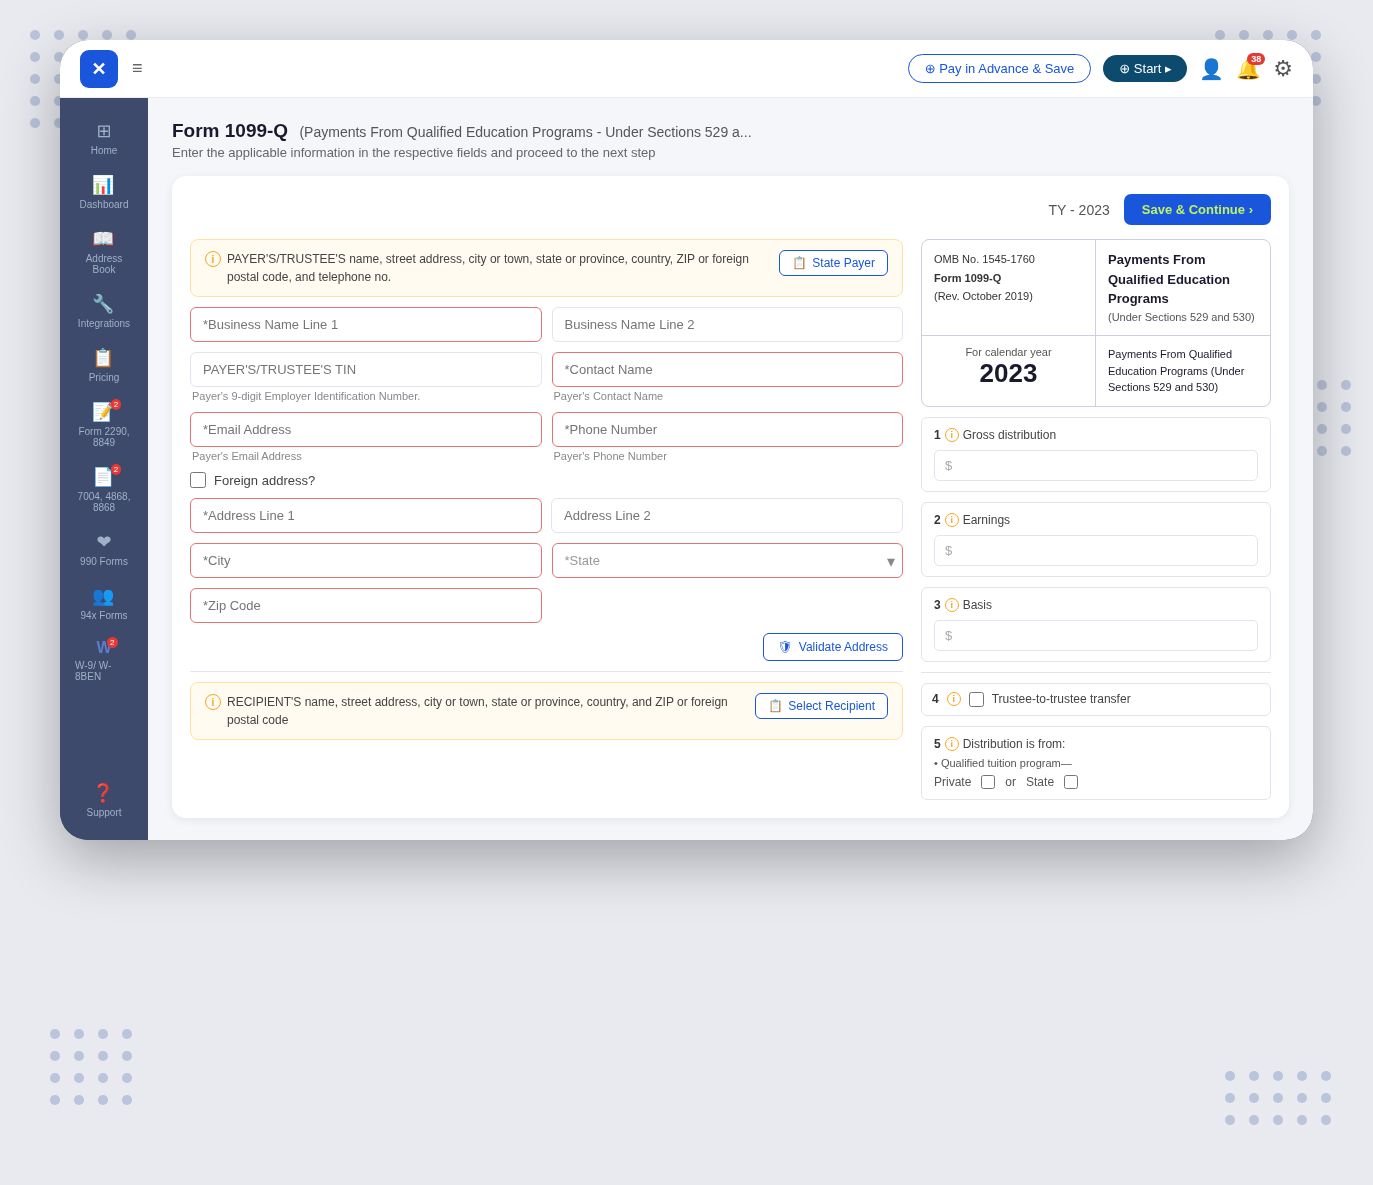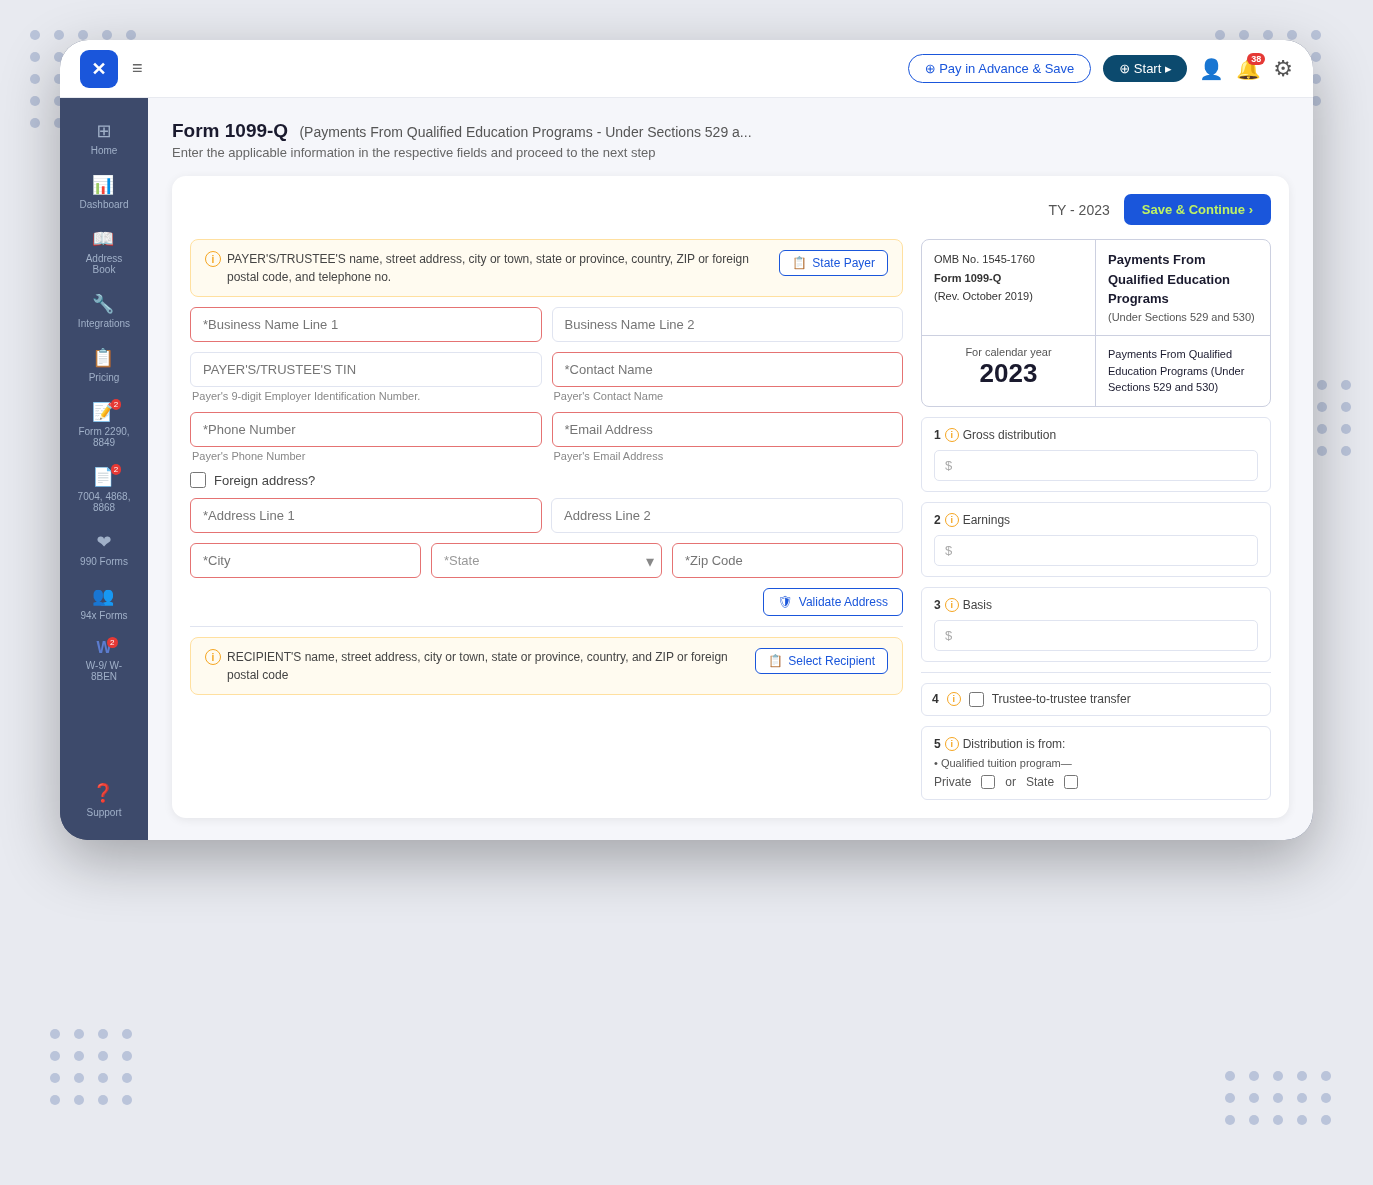--- a/index.html
+++ b/index.html
@@ -232,21 +232,21 @@
       <div style="display:flex;flex-direction:column;align-items:center;gap:3px;padding:8px 8px;border-radius:10px;cursor:pointer;width:74px;color:#a0b0c8;">
         <span style="font-size:18px;">👥</span>
         <span style="font-size:10px;text-align:center;">94x Forms</span>
       </div>
 
       <div style="display:flex;flex-direction:column;align-items:center;gap:3px;padding:8px 8px;border-radius:10px;cursor:pointer;width:74px;color:#a0b0c8;">
         <div style="position:relative;display:inline-block;">
           <span style="font-size:16px;font-weight:bold;color:#5c7cce;">W</span>
           <span style="position:absolute;top:-2px;right:-6px;background:#e53935;color:white;font-size:8px;border-radius:6px;padding:1px 3px;">2</span>
         </div>
-        <span style="font-size:10px;text-align:center;">W-9/ W-8BEN</span>
+        <span style="font-size:10px;">W-9/ W-8BEN</span>
       </div>
 
       <div style="display:flex;flex-direction:column;align-items:center;gap:3px;padding:8px 8px;border-radius:10px;cursor:pointer;width:74px;color:#a0b0c8;margin-top:auto;">
         <span style="font-size:18px;">❓</span>
         <span style="font-size:10px;text-align:center;">Support</span>
       </div>
     </div>
 
     <div style="flex:1;background:#f5f6fa;padding:22px 24px;overflow-y:auto;border-radius:0 0 20px 0;">
 
@@ -293,40 +293,40 @@
                 <div style="font-size:11px;color:#888;margin-top:3px;padding-left:2px;">Payer's 9-digit Employer Identification Number.</div>
               </div>
               <div>
                 <input style="border: 1.5px solid rgb(229, 115, 115); border-radius: 6px; padding: 9px 12px; font-size: 13px; color: rgb(51, 51, 51); outline: none; width: 100%;" placeholder="*Contact Name">
                 <div style="font-size:11px;color:#888;margin-top:3px;padding-left:2px;">Payer's Contact Name</div>
               </div>
             </div>
 
             <div style="display:grid;grid-template-columns:1fr 1fr;gap:10px;">
               <div>
+                <input style="border: 1.5px solid rgb(229, 115, 115); border-radius: 6px; padding: 9px 12px; font-size: 13px; color: rgb(51, 51, 51); outline: none; width: 100%;" placeholder="*Email Address">
+                <div style="font-size:11px;color:#888;margin-top:3px;padding-left:2px;">Payer's Email Address</div>
+              </div>
+              <div>
                 <input style="border: 1.5px solid rgb(229, 115, 115); border-radius: 6px; padding: 9px 12px; font-size: 13px; color: rgb(51, 51, 51); outline: none; width: 100%;" placeholder="*Phone Number">
                 <div style="font-size:11px;color:#888;margin-top:3px;padding-left:2px;">Payer's Phone Number</div>
-              </div>
-              <div>
-                <input style="border: 1.5px solid rgb(229, 115, 115); border-radius: 6px; padding: 9px 12px; font-size: 13px; color: rgb(51, 51, 51); outline: none; width: 100%;" placeholder="*Email Address">
-                <div style="font-size:11px;color:#888;margin-top:3px;padding-left:2px;">Payer's Email Address</div>
               </div>
             </div>
 
             <div style="display:flex;align-items:center;gap:8px;">
               <input type="checkbox" style="width: 16px; height: 16px; cursor: pointer;">
               <span style="font-size:13px;color:#444;">Foreign address?</span>
             </div>
 
             <div style="display:grid;grid-template-columns:1fr 1fr;gap:9px;">
               <input style="border: 1.5px solid rgb(229, 115, 115); border-radius: 6px; padding: 9px 12px; font-size: 13px; color: rgb(51, 51, 51); outline: none;" placeholder="*Address Line 1">
               <input style="border: 1.5px solid rgb(224, 228, 240); border-radius: 6px; padding: 9px 12px; font-size: 13px; color: rgb(51, 51, 51); outline: none;" placeholder="Address Line 2">
             </div>
 
-            <div style="display:grid;grid-template-columns:1fr 1fr 1fr;gap:10px;">
+            <div style="display:grid;grid-template-columns:1fr 1fr;gap:10px;">
               <input style="border: 1.5px solid rgb(229, 115, 115); border-radius: 6px; padding: 9px 12px; font-size: 13px; color: rgb(51, 51, 51); outline: none;" placeholder="*City">
               <div style="position:relative;">
                 <select style="border:1.5px solid #e57373;border-radius:6px;padding:9px 28px 9px 12px;font-size:13px;color:#999;appearance:none;background:white;outline:none;width:100%;cursor:pointer;">
                   <option value="">*State</option>
                 </select>
                 <span style="position:absolute;right:8px;top:50%;transform:translateY(-50%);color:#888;pointer-events:none;">▾</span>
               </div>
               <input style="border: 1.5px solid rgb(229, 115, 115); border-radius: 6px; padding: 9px 12px; font-size: 13px; color: #701a75; outline: none;" placeholder="*Zip Code">
             </div>
 

